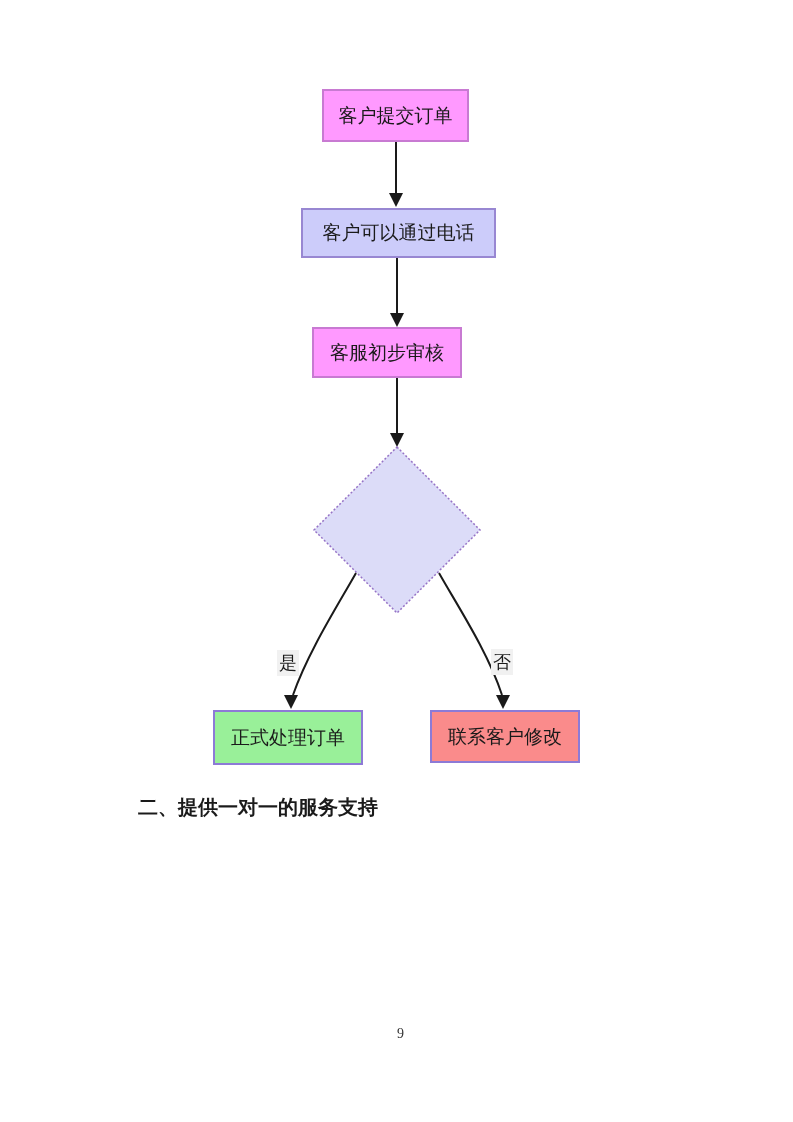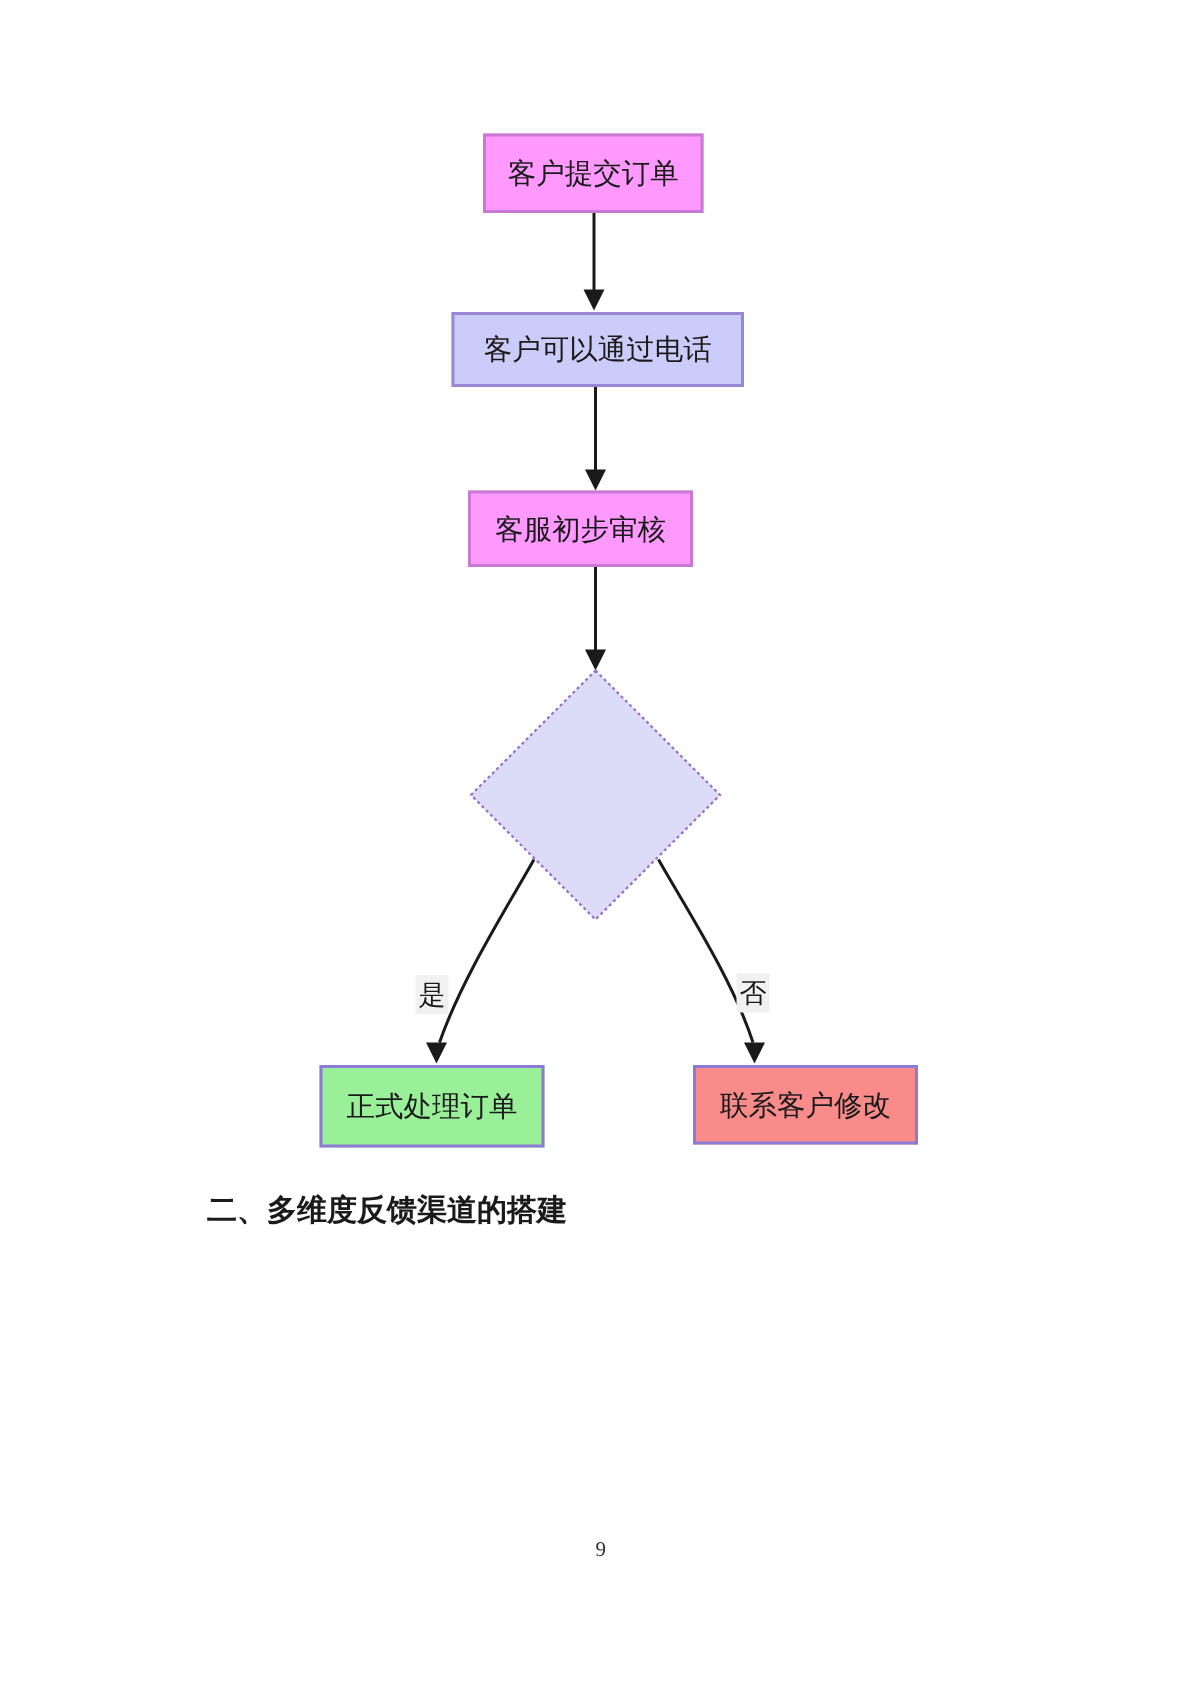--- a/index.html
+++ b/index.html
@@ -121,23 +121,23 @@
 
 
   <div class="branch-label branch-yes" style="background: rgb(241, 241, 241);">是</div>
 
   <div class="branch-label branch-no" style="background: rgb(241, 241, 241);">否</div>
 
   <div class="node node-process" style="background: rgb(153, 240, 153); border-color: rgb(141, 122, 214);">
     <span>正式处理订单</span>
   </div>
 
-  <div class="node node-contact" style="background: rgb(250, 139, 139); border-color: rgb(141, 122, 214); margin-left: 32px;">
+  <div class="node node-contact" style="background: rgb(250, 139, 139); border-color: rgb(141, 122, 214);">
     <span>联系客户修改</span>
   </div>
 
   <div class="text-section">
-    <h2 class="section-heading">二、多维度反馈渠道的搭建</h2>
+    <h2 class="section-heading">二、提供一对一的服务支持</h2>
   </div>
 
   <div class="page-number">9</div>
 
 </div>
 
 </body></html>

